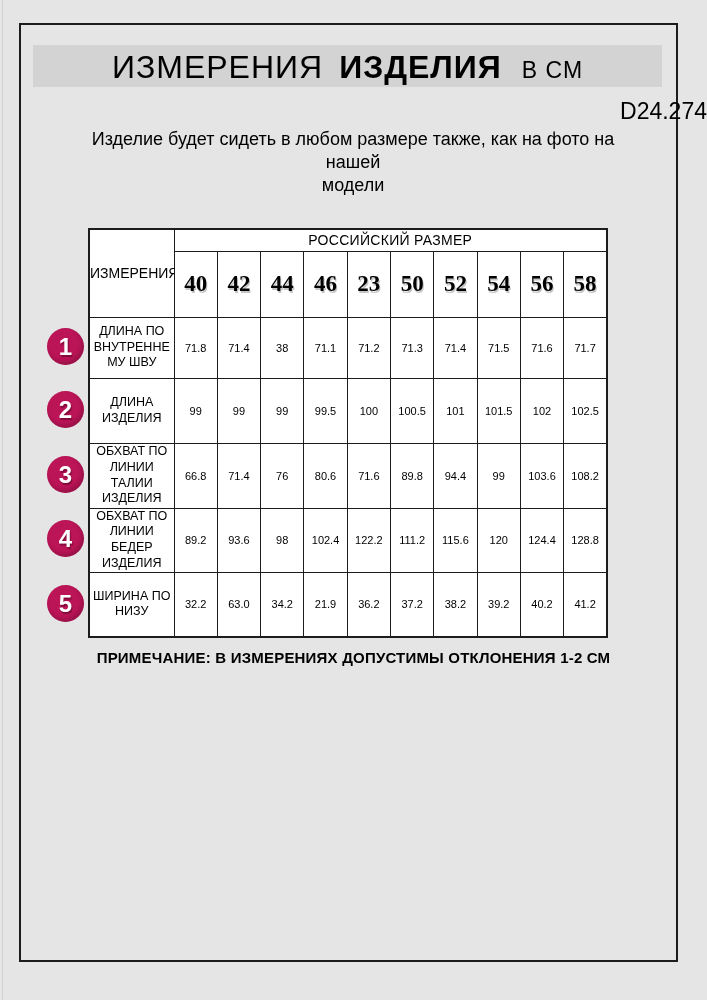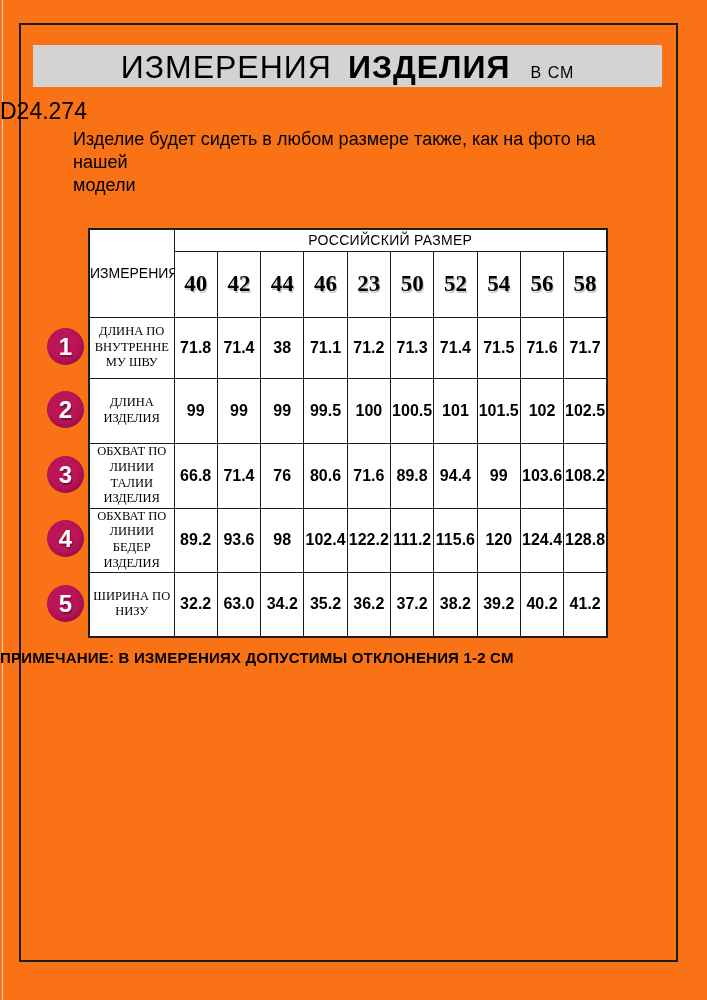--- a/index.html
+++ b/index.html
@@ -1,47 +1,47 @@
 <!DOCTYPE html>
 <html><head>
 <meta charset="utf-8">
 <style>
   html,body{margin:0;padding:0;background:#ffffff;}
   .page{
     position:relative;
     width:707px;height:1000px;
-    background:#f97316;
+    background:#e5e5e5;
     overflow:hidden;
     font-family:"Liberation Sans","DejaVu Sans",sans-serif;
     color:#000;
   }
   .scan-line{
     position:absolute;left:2px;top:0;width:1px;height:1000px;
     background:#d2d2d2;
   }
   .frame{
     position:absolute;left:19px;top:23px;width:659px;height:939px;
     border:2px solid #1c1c1c;
     box-sizing:border-box;
   }
   .title-bar{
     position:absolute;left:33px;top:45px;width:629px;height:42px;
     display:flex;justify-content:center;align-items:baseline;
     padding-top:6px;box-sizing:border-box;
   }
   .title-word1{font-size:32px;font-weight:normal;letter-spacing:1px;line-height:1;}
   .title-word2{font-size:32px;font-weight:bold;letter-spacing:1px;line-height:1;margin-left:16px;}
-  .title-unit{font-size:16px;font-weight:normal;letter-spacing:1px;line-height:1;margin-left:20px;}
+  .title-unit{font-size:23px;font-weight:normal;letter-spacing:1px;line-height:1;margin-left:20px;}
   .article{
     position:absolute;left:0;top:98px;width:707px;
-    text-align:left;font-size:23px;line-height:26px;
+    text-align:right;font-size:23px;line-height:26px;
   }
   .subtitle{
     position:absolute;left:73px;top:128px;width:560px;
-    font-size:18px;line-height:23px;
+    text-align:center;font-size:18px;line-height:23px;
     white-space:pre-line;
   }
   table.size-table{
     position:absolute;left:88px;top:228px;width:520px;
     border-collapse:collapse;table-layout:fixed;
     background:#fff;
   }
   table.size-table,
   table.size-table th,
   table.size-table td{
@@ -58,33 +58,32 @@
   th.corner{font-size:14px;font-weight:normal;}
   th.group{font-size:14px;font-weight:normal;letter-spacing:0.3px;}
   th.size-cell{
     font-size:23px;font-weight:bold;
     text-shadow:1px 1.5px 0 rgba(90,90,90,0.35);
     font-family:Liberation Serif, serif;
   }
   td.row-label{
     font-size:12.5px;line-height:1.25;font-weight:normal;
     white-space:pre-line;
-    font-family:Liberation Serif, serif;
-  }
-  td.value-cell{font-size:16px;font-weight:bold;}
+  }
+  td.value-cell{font-size:11px;}
   .circle{
     position:absolute;width:37px;height:37px;border-radius:50%;
     display:flex;align-items:center;justify-content:center;
     color:#ffffff;font-size:24px;font-weight:bold;
     text-shadow:1px 1.5px 1px rgba(60,0,25,0.45);
     box-shadow:inset -2px -3px 4px rgba(0,0,0,0.18);
   }
   .note{
     position:absolute;left:0;top:649px;width:707px;
-    font-size:15px;font-weight:bold;letter-spacing:0.2px;
+    text-align:center;font-size:15px;font-weight:bold;letter-spacing:0.2px;
   }
 </style>
 </head>
 <body>
 
 <div class="page">
 
   <div class="scan-line"></div>
   <div class="frame"></div>
 
@@ -183,21 +182,21 @@
           <td class="value-cell">120</td>
           <td class="value-cell">124.4</td>
           <td class="value-cell">128.8</td>
         </tr>
         <tr style="height: 65px; margin-top: 28px;">
           <td class="row-label">ШИРИНА ПО
 НИЗУ</td>
           <td class="value-cell">32.2</td>
           <td class="value-cell">63.0</td>
           <td class="value-cell">34.2</td>
-          <td class="value-cell">35.2</td>
+          <td class="value-cell">21.9</td>
           <td class="value-cell">36.2</td>
           <td class="value-cell">37.2</td>
           <td class="value-cell">38.2</td>
           <td class="value-cell">39.2</td>
           <td class="value-cell">40.2</td>
           <td class="value-cell">41.2</td>
         </tr>
       </tbody>
   </table>
 

